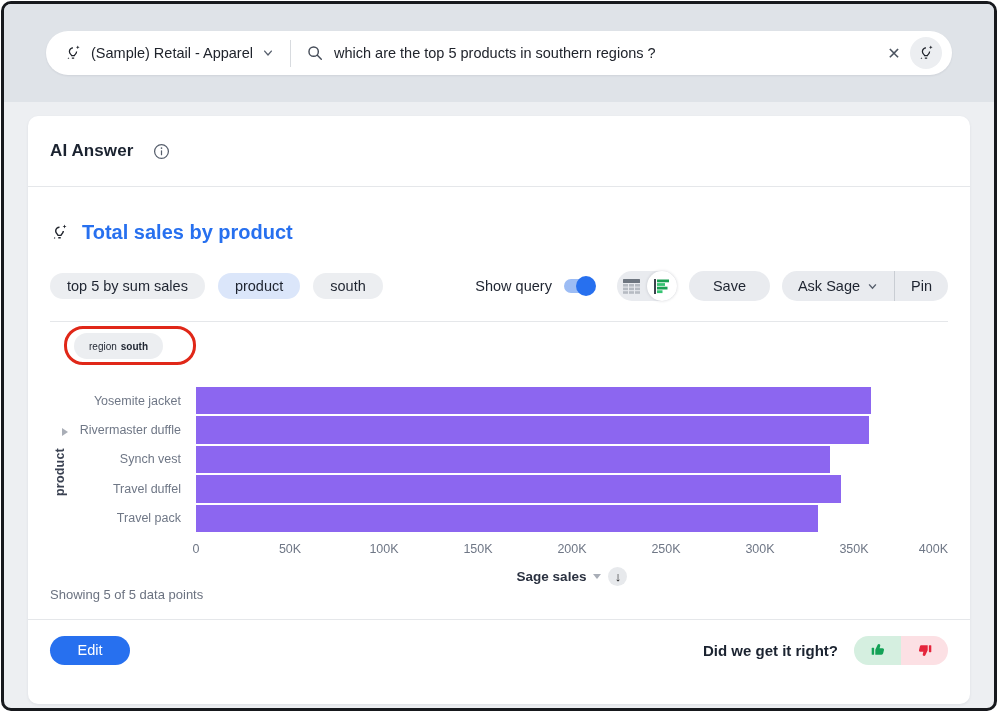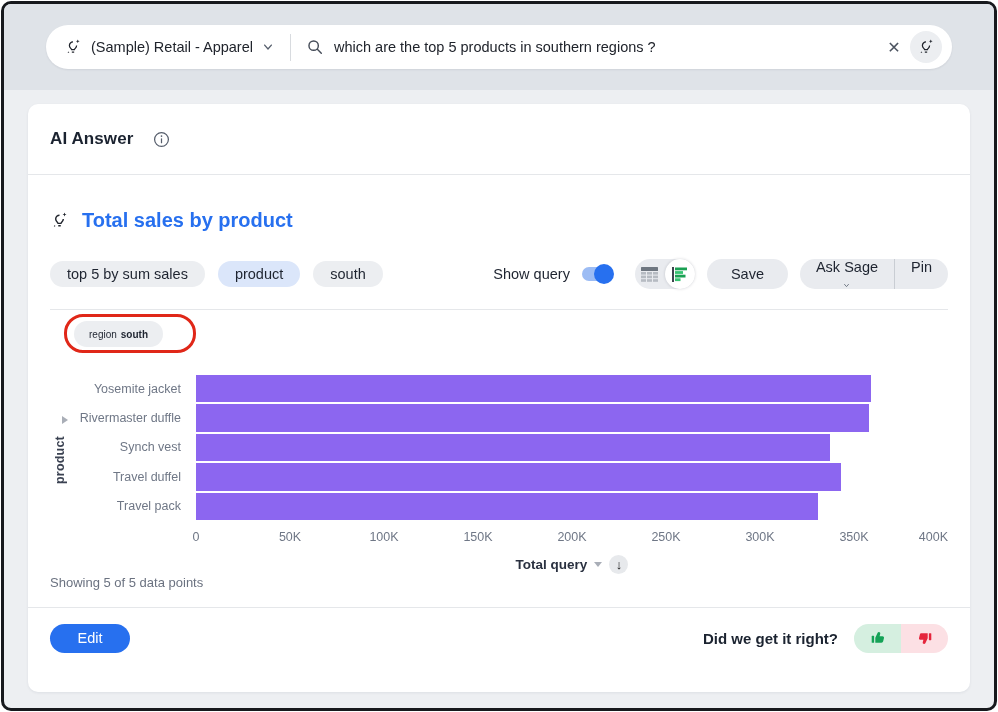--- a/index.html
+++ b/index.html
@@ -1,21 +1,21 @@
 <!DOCTYPE html>
 <html><head>
 <meta charset="utf-8">
 <style>
   * { margin:0; padding:0; box-sizing:border-box; }
   html,body { width:998px; height:712px; background:#fff; font-family:"Liberation Sans", sans-serif; }
   .frame { position:absolute; left:1px; top:1px; width:996px; height:710px;
            border:3px solid #17191d; border-radius:10px; overflow:hidden; background:#edeff2; }
 
   
-  .topbar { height:86px; background:#dfe3e8; display:flex; align-items:center; padding:14px 42px; }
+  .topbar { height:98px; background:#dfe3e8; display:flex; align-items:center; padding:14px 42px; }
   .searchbar { flex:1; height:44px; background:#fff; border-radius:22px; display:flex; align-items:center;
                padding:0 10px 0 18px; box-shadow:0 1px 2px rgba(20,30,50,.08); }
   .ds-section { display:flex; align-items:center; gap:9px; padding-right:16px; color:#20242c; font-size:14.5px; white-space:nowrap; }
   .vdivider { width:1px; height:27px; background:#d8dbdf; }
   .q-section { display:flex; align-items:center; gap:10px; flex:1; padding-left:15px; }
   .q-input { border:none; outline:none; background:transparent; flex:1; font:inherit; font-size:14.5px; color:#20242c; }
   .icon-btn { width:32px; height:32px; border-radius:50%; display:flex; align-items:center; justify-content:center;
               color:#565e6c; cursor:pointer; }
   .icon-btn.circle { background:#eceef1; }
   .close-x { font-size:16px; color:#4c5460; }
@@ -39,21 +39,21 @@
   .showquery-label { font-size:14.5px; color:#1e2430; margin-right:12px; }
   .toggle { width:30px; height:14px; border-radius:7px; background:#9cbcf4; position:relative; cursor:pointer; }
   .toggle .knob { position:absolute; right:-2px; top:-3px; width:20px; height:20px; border-radius:50%; background:#2770EF; }
   .seg { margin-left:23px; width:60px; height:30px; border-radius:15px; background:#e9ebef; display:flex; }
   .seg-opt { width:30px; height:30px; border-radius:50%; display:flex; align-items:center; justify-content:center; cursor:pointer; }
   .seg-opt.sel { background:#fff; box-shadow:0 0 3px rgba(20,30,50,.18); }
   .pill-btn { height:30px; border-radius:15px; background:#e9ebef; display:inline-flex; align-items:center;
               padding:0 24px; font-size:14.5px; color:#1e2430; cursor:pointer; }
   .save-btn { margin-left:12px; }
   .btn-group { margin-left:12px; height:30px; border-radius:15px; background:#e9ebef; display:flex; align-items:center; }
-  .grp-item { height:30px; display:flex; align-items:center; padding:0 16px; font-size:14.5px; color:#1e2430; gap:7px; cursor:pointer;flex-direction:column; }
+  .grp-item { height:30px; display:flex; align-items:center; padding:0 16px; font-size:14.5px; color:#1e2430; gap:7px; cursor:pointer; }
   .grp-div { width:1px; height:30px; background:#c9cdd3; }
 
   .chart-section { border-top:1px solid #e5e7ea; margin-top:20px; position:relative; }
   .filter-chip { position:absolute; left:24px; top:11px; height:26px; display:inline-flex; align-items:center;
                  padding:0 15px; border-radius:13px; background:#eceef1; font-size:10px; color:#1e2430; gap:4px; cursor:pointer; }
   .filter-chip b { font-weight:700; }
   .red-annotation { position:absolute; left:14px; top:4px; width:132px; height:39px; border:3px solid #e02718;
                     border-radius:19px; pointer-events:none; }
 
   .chart { margin-top:64px; position:relative; }
@@ -265,21 +265,21 @@
               <span class="xtick" style="left: 50%;">200K</span>
               <span class="xtick" style="left: 62.5%;">250K</span>
               <span class="xtick" style="left: 75%;">300K</span>
               <span class="xtick" style="left: 87.5%;">350K</span>
               <span class="xtick last" style="left: 100%;">400K</span>
             </div>
         </div>
 
         <div class="under-chart">
           <div class="sort-row">
-            <span class="sort-label">Total query</span>
+            <span class="sort-label">Sage sales</span>
             <span class="tri-down"></span>
             <span class="sort-circle">↓</span>
           </div>
           <span class="showing">Showing 5 of 5 data points</span>
         </div>
       </div>
     </div>
 
     <div class="card-footer">
       <button class="edit-btn">Edit</button>

